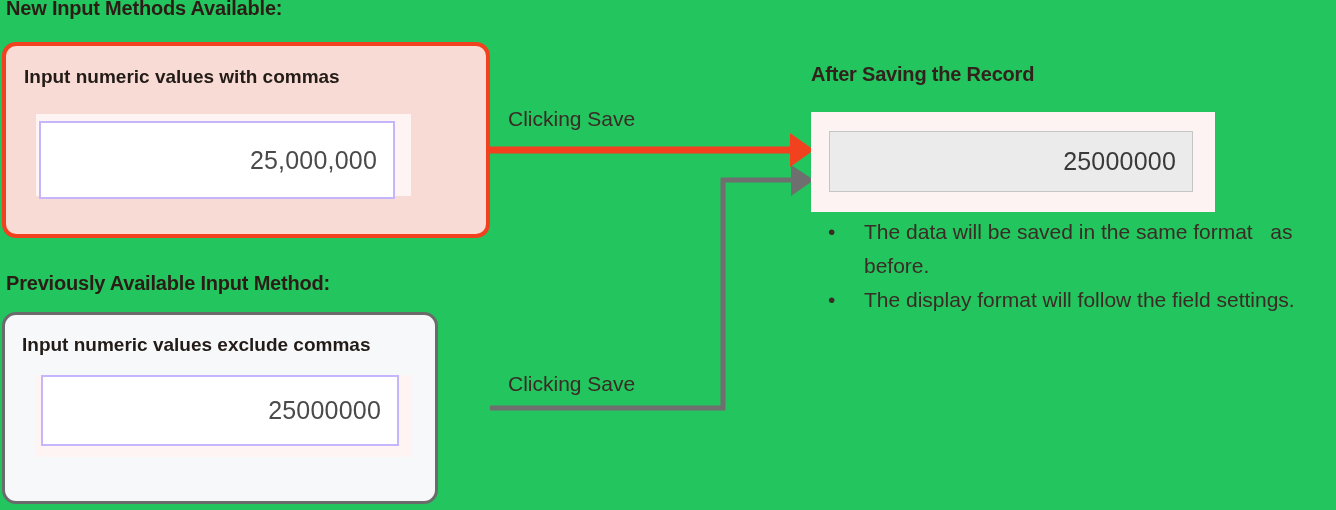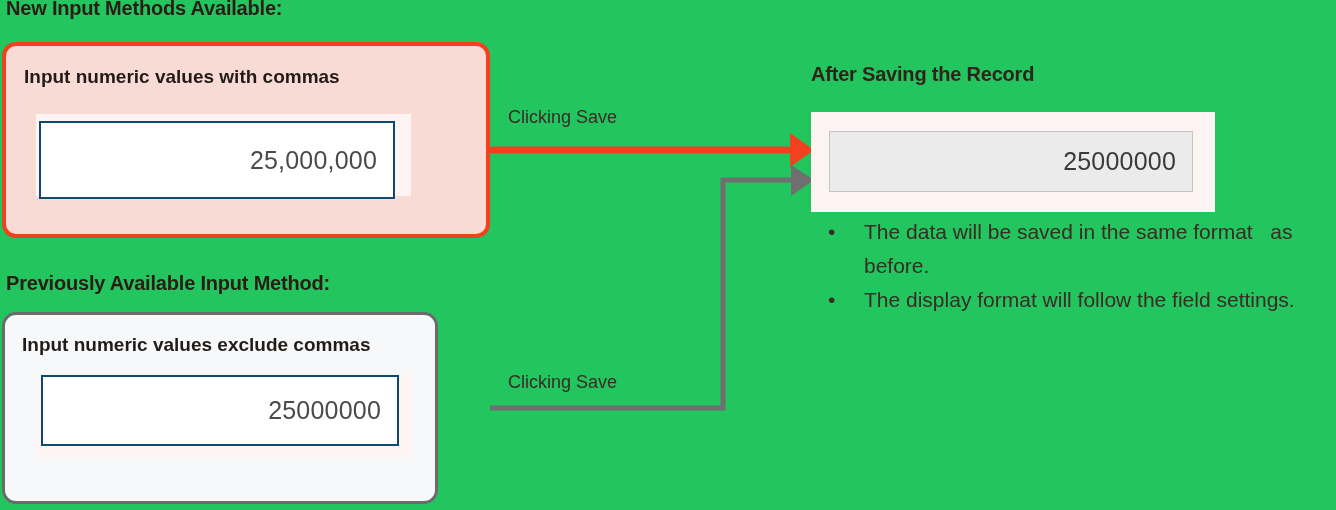--- a/index.html
+++ b/index.html
@@ -72,21 +72,21 @@
     background: #fdf4f3;
   }
   #panel-new  { left: 30px; top: 68px; width: 375px; height: 82px; }
   #panel-prev { left: 31px; top: 60px; width: 375px; height: 82px; }
 
   
   .field-input {
     position: absolute;
     box-sizing: border-box;
     background: #ffffff;
-    border: 2px solid #0c4a6e;
+    border: 2px solid #c4b5fd;
     display: flex;
     align-items: center;
     justify-content: flex-end;
     padding-right: 16px;
     font-size: 25px;
     color: #4a4a4a;
     letter-spacing: 0.2px;
   }
   #input-new  { left: 39px; top: 121px; width: 356px; height: 78px; }
   #input-prev { left: 41px; top: 375px; width: 358px; height: 71px; }
@@ -141,21 +141,21 @@
     top: 0;
     font-size: 21px;
     line-height: 34px;
     color: #3a2b25;
   }
   #notes li .txt { white-space: pre-wrap; }
 
   
   .arrow-label {
     position: absolute;
-    font-size: 18px;
+    font-size: 21px;
     color: #3a2b25;
     white-space: nowrap;
   }
   #label-save-top    { left: 508px; top: 107px; }
   #label-save-bottom { left: 508px; top: 372px; }
 
   
   #connectors {
     position: absolute;
     left: 0;

